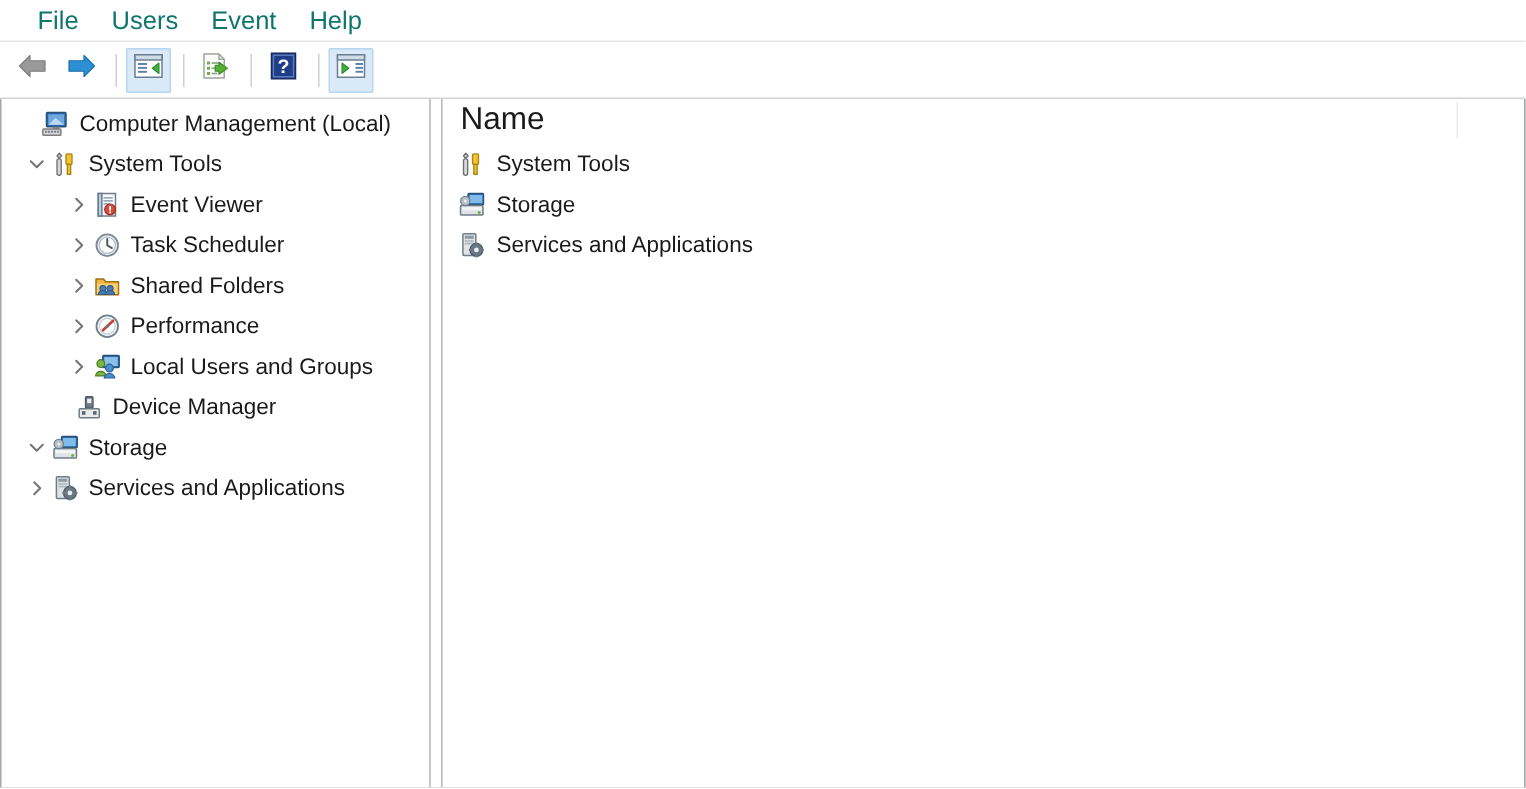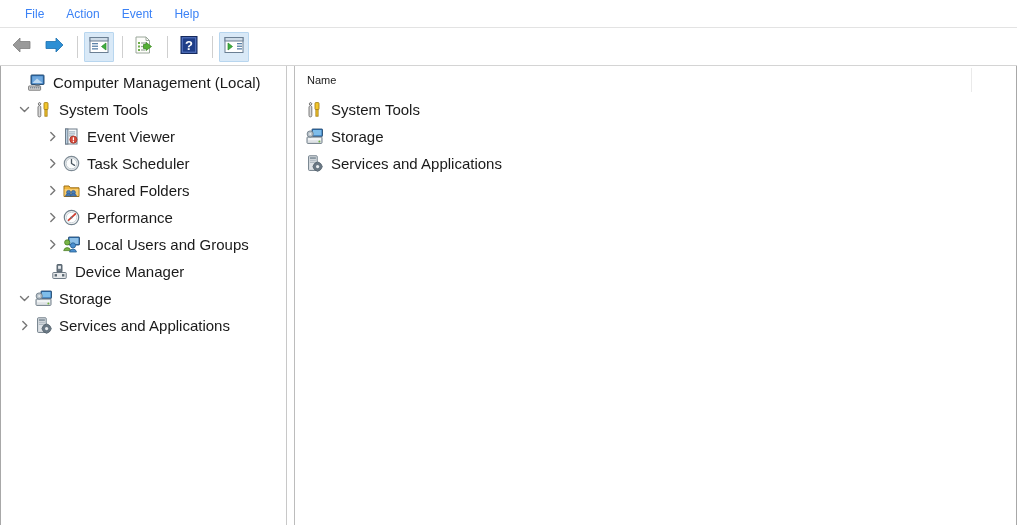--- a/index.html
+++ b/index.html
@@ -24,22 +24,22 @@
   .menubar {
     height: 28px;
     flex: 0 0 28px;
     background: #ffffff;
     display: flex;
     align-items: center;
     padding-left: 14px;
     border-bottom: 1px solid #e3e3e3;
   }
   .menu-item {
-    font-size: 12px;
-    color: #3b82f6;
+    font-size: 17px;
+    color: #0f766e;
     padding: 2px 11px;
     line-height: 18px;
     cursor: default;
     white-space: nowrap;
   }
 
   
   .toolbar {
     height: 38px;
     flex: 0 0 38px;
@@ -140,21 +140,21 @@
     border-right: 1px solid #a8a8a8;
   }
   .col-header {
     height: 28px;
     display: flex;
     align-items: center;
     position: relative;
     border-bottom: 1px solid #ffffff;
   }
   .col-name {
-    font-size: 11px;
+    font-size: 21px;
     color: #1a1a1a;
     padding-left: 12px;
     line-height: 18px;
   }
   .col-divider {
     position: absolute;
     left: 676px;
     top: 2px;
     width: 1px;
     height: 24px;
@@ -187,21 +187,21 @@
     background: #ffffff;
   }
 </style>
 </head>
 <body>
 
 <div id="app">
 
   <div class="menubar">
     <div class="menu-item">File</div>
-    <div class="menu-item">Action</div>
+    <div class="menu-item">Users</div>
     <div class="menu-item">Event</div>
     <div class="menu-item">Help</div>
   </div>
 
   <div class="toolbar">
 
     <div class="tb-btn">
       <span>
         <svg width="22" height="18" viewBox="0 0 22 18">
           <path d="M9 2 L2 9 L9 16 L9 12.5 L19 12.5 L19 5.5 L9 5.5 Z" fill="#9a9a9a" stroke="#7d7d7d" stroke-width="0.8" stroke-linejoin="round"></path>

